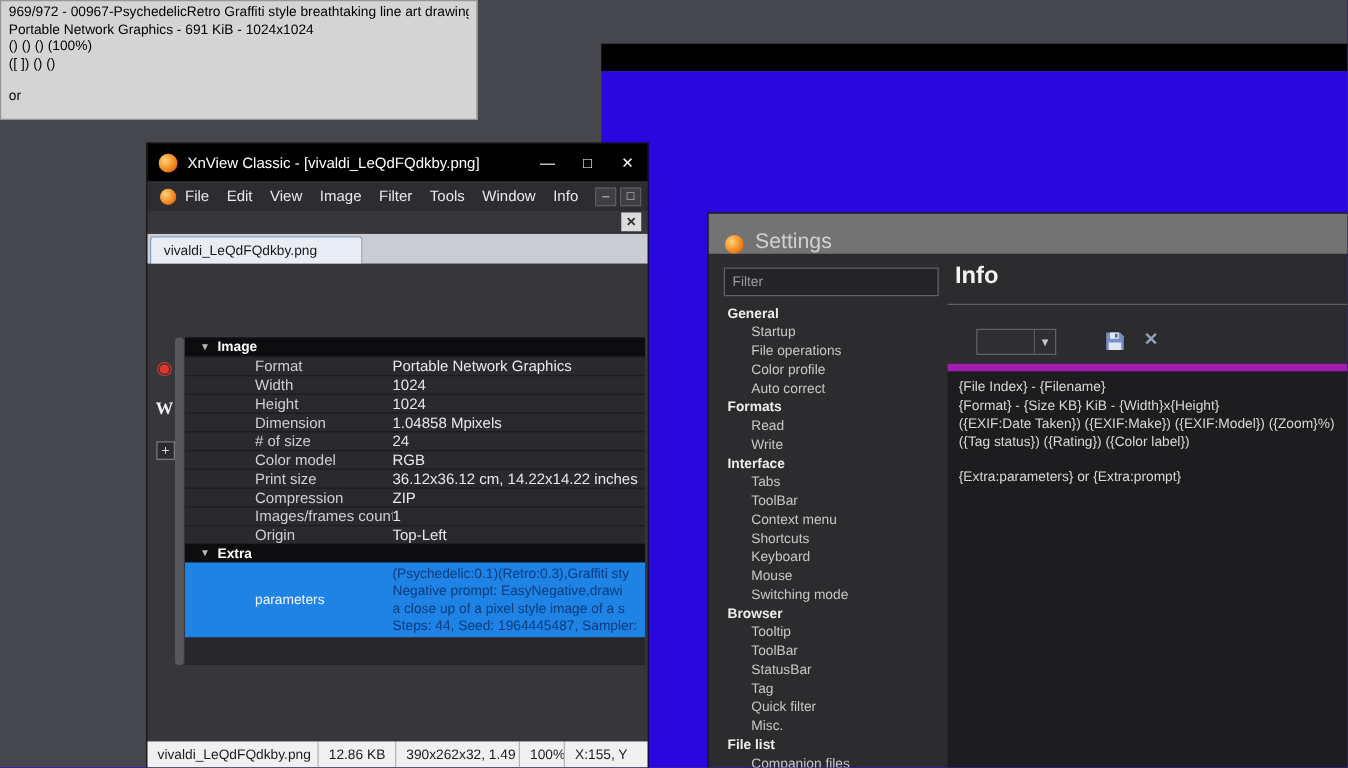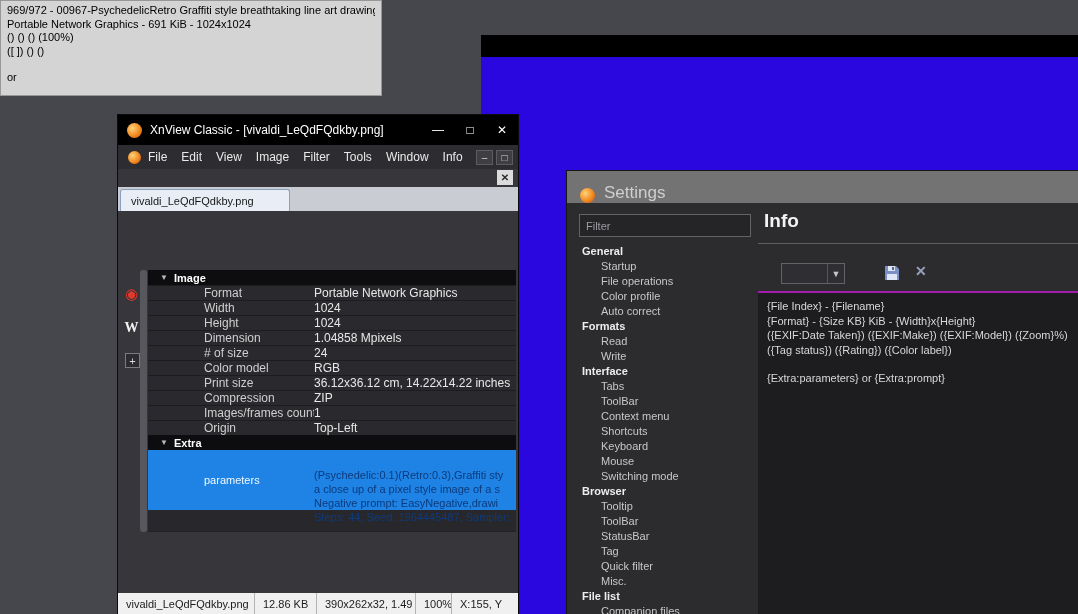--- a/index.html
+++ b/index.html
@@ -52,21 +52,21 @@
   .side-icon.plus{top:142px;color:#dadada;border:1px solid #7a7a80;width:13px;height:13px;left:7px;font-size:11px;background:#2c2c30;}
   .scrollbar{position:absolute;left:22px;top:59px;width:7px;height:262px;background:#56585e;border-radius:3px;}
   .prop-panel{position:absolute;left:30px;top:59px;width:368px;height:262px;background:#222226;}
   .prop-header{height:15px;background:#0d0d10;color:#fdfdfd;display:flex;align-items:center;font-size:11px;font-weight:bold;}
   .prop-header .tri{width:14px;margin-left:12px;color:#b9b9b9;font-size:8px;font-weight:normal;}
   .prop-row{height:14px;background:#2a2a2e;border-top:1px solid #1d1d20;display:flex;align-items:center;font-size:12px;}
   .prop-label{width:166px;padding-left:56px;box-sizing:border-box;color:#cfcfcf;white-space:nowrap;overflow:hidden;}
   .prop-value{flex:1;color:#e8e8e8;white-space:nowrap;overflow:hidden;}
   .param-row{height:60px;background:#1e83e4;display:flex;font-size:11px;}
   .param-label{width:166px;padding-left:56px;box-sizing:border-box;display:flex;align-items:center;color:#f2f7ff;}
-  .param-values{flex:1;padding-top:18px;color:#0b3b7e;line-height:14px;}
+  .param-values{flex:1;padding-top:2px;color:#0b3b7e;line-height:14px;}
   .param-line{white-space:nowrap;overflow:hidden;min-height:14px;}
   .prop-filler{height:21px;background:#28282c;}
   .xn-statusbar{height:21px;background:#f0f0f0;display:flex;align-items:stretch;color:#1b1b1b;font-size:11px;flex:none;}
   .status-sec{display:flex;align-items:center;padding:0 8px;border-right:1px solid #b3b3b3;white-space:nowrap;overflow:hidden;box-sizing:border-box;}
   .status-sec.s0{width:137px;}
   .status-sec.s1{width:62px;}
   .status-sec.s2{width:99px;}
   .status-sec.s3{width:36px;}
   .status-sec.s4{flex:1;border-right:none;}
 
@@ -93,21 +93,21 @@
   .info-title{position:absolute;left:197px;top:7px;font-size:19px;font-weight:bold;color:#f3f3f3;}
   .separator{position:absolute;left:191px;top:40px;right:0;height:1px;background:#5d5d62;}
   .combo{position:absolute;left:214px;top:60px;width:64px;height:21px;box-sizing:border-box;
     background:#2f2f33;border:1px solid #626267;display:flex;align-items:center;}
   .combo-value{flex:1;padding-left:5px;color:#d8d8d8;font-size:11px;white-space:nowrap;overflow:hidden;}
   .combo-arrow{width:16px;color:#c6c6c6;font-size:9px;text-align:center;border-left:1px solid #55555a;align-self:stretch;display:flex;align-items:center;justify-content:center;}
   .save-icon{position:absolute;left:317px;top:62px;width:16px;height:16px;}
   .delete-icon{position:absolute;left:348px;top:60px;font-size:14px;color:#97a1bc;font-weight:bold;}
   .template-area{
     position:absolute;left:191px;top:88px;right:0;bottom:0;
-    background:#1d1d20;border-top:2px solid #a21caf;color:#d8d8d8;font-size:11px;line-height:14.5px;
+    background:#1d1d20;border-top:6px solid #a21caf;color:#d8d8d8;font-size:11px;line-height:14.5px;
     padding:6px 9px;
   }
   .tpl-line{min-height:14px;white-space:nowrap;overflow:hidden;}
 </style>
 </head>
 <body>
 
 <div class="canvas-black"></div>
 <div class="canvas-blue"></div>
 
@@ -202,22 +202,22 @@
         <span class="prop-value">Top-Left</span>
       </div>
       <div class="prop-header">
         <span class="tri">▼</span>
         <span>Extra</span>
       </div>
       <div class="param-row">
         <div class="param-label">parameters</div>
         <div class="param-values">
           <div class="param-line">(Psychedelic:0.1)(Retro:0.3),Graffiti sty</div>
+          <div class="param-line">Negative prompt: EasyNegative,drawi</div>
           <div class="param-line">a close up of a pixel style image of a s</div>
-          <div class="param-line">Negative prompt: EasyNegative,drawi</div>
           <div class="param-line">Steps: 44, Seed: 1964445487, Sampler:</div>
         </div>
       </div>
       <div class="prop-filler"></div>
     </div>
   </div>
   <div class="xn-statusbar">
     <span class="status-sec s0">vivaldi_LeQdFQdkby.png</span>
     <span class="status-sec s1">12.86 KB</span>
     <span class="status-sec s2">390x262x32, 1.49</span>

